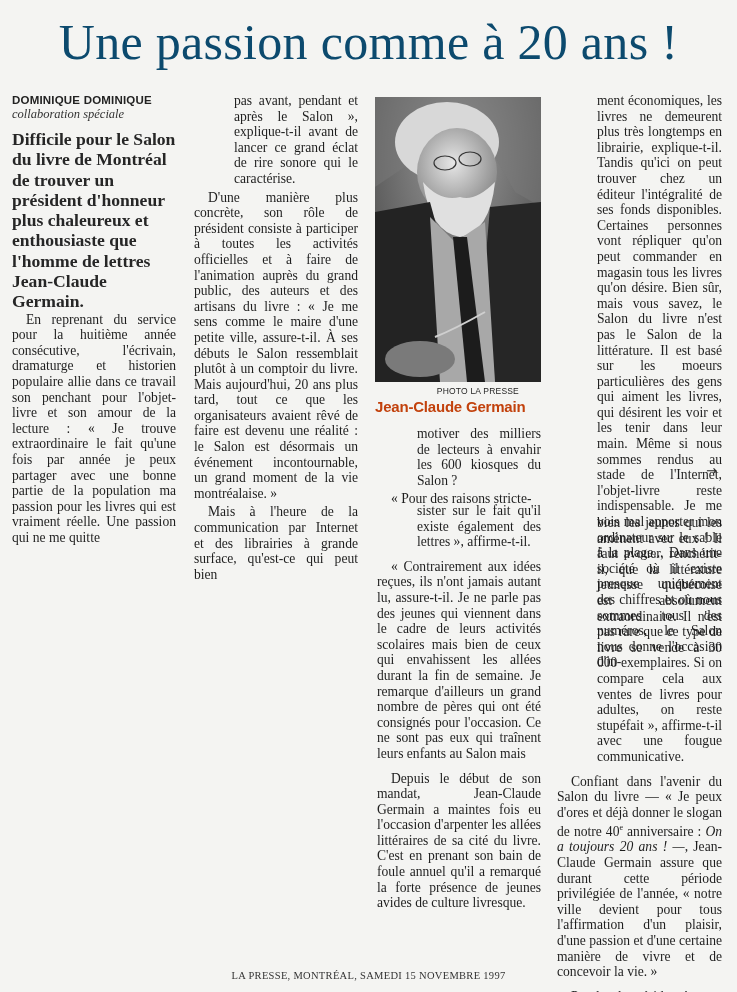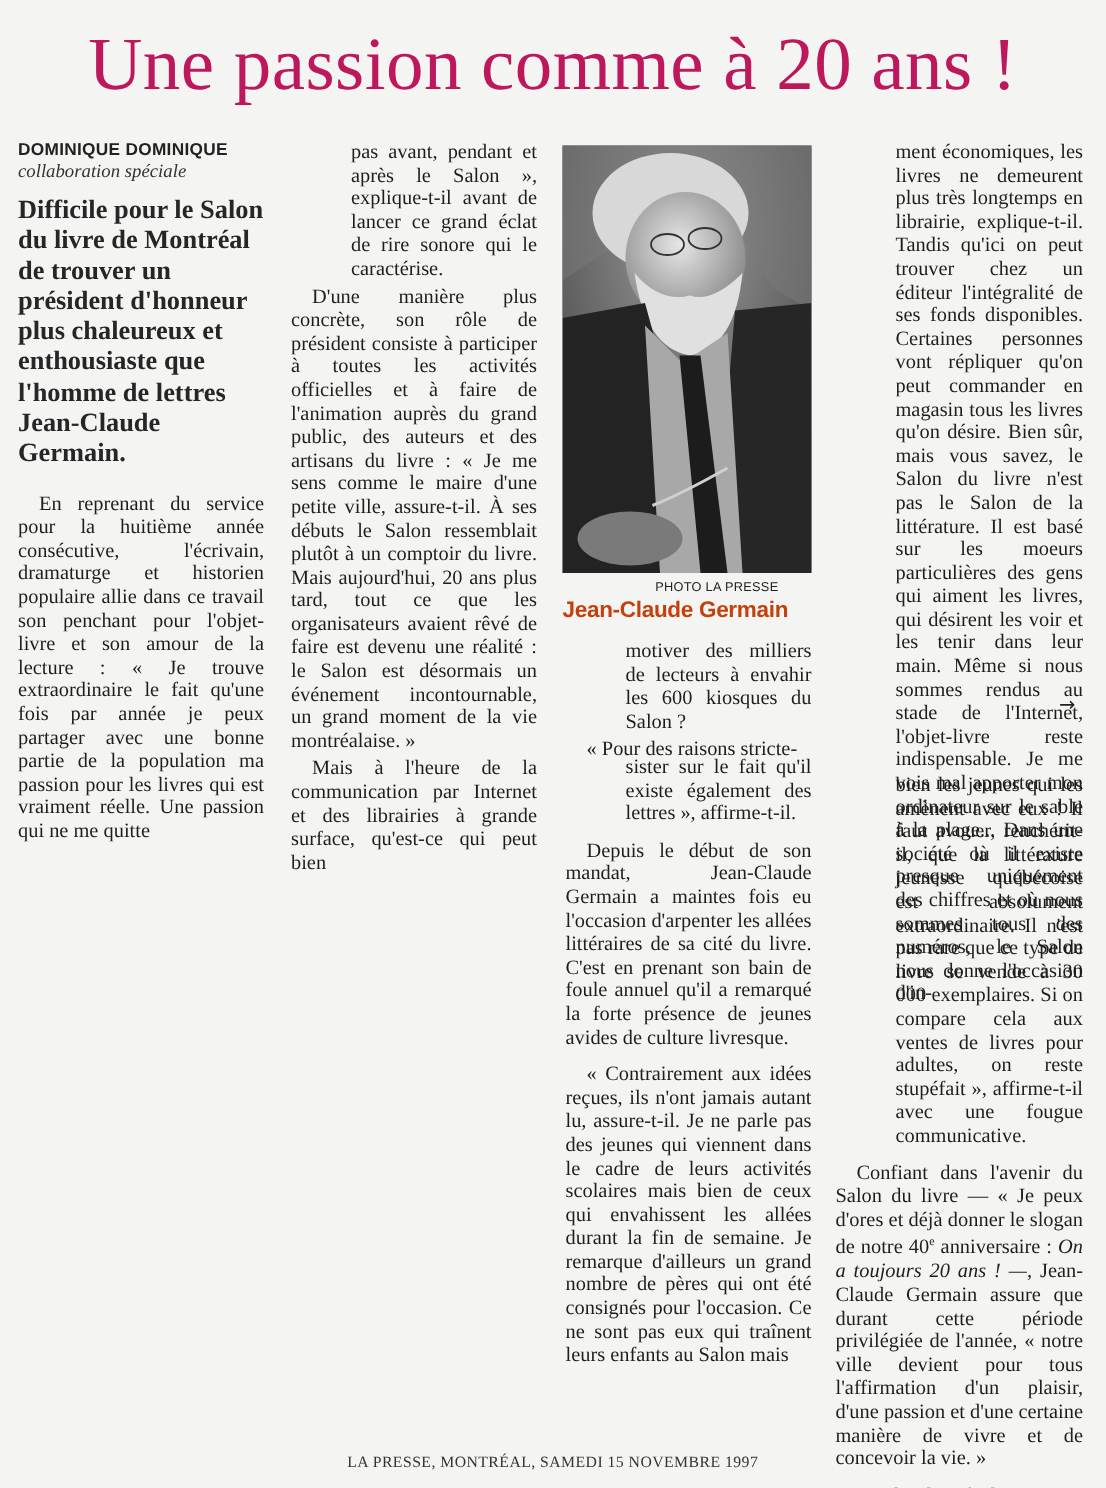--- a/index.html
+++ b/index.html
@@ -4,21 +4,21 @@
 <style>
   html, body { margin: 0; padding: 0; }
   body {
     width: 737px; height: 992px; position: relative; overflow: hidden;
     background: #f4f4f2; color: #1e1e1e;
     font-family: "DejaVu Serif", serif;
   }
   .headline {
     position: absolute; left: 0; top: 14px; width: 737px; text-align: center;
     font-family: "Liberation Serif", serif; font-size: 50px; line-height: 56px;
-    color: #be185d; letter-spacing: 0.3px; margin: 0; font-weight: normal;
+    color: #0c4a6e; letter-spacing: 0.3px; margin: 0; font-weight: normal;
   }
   .col {
     position: absolute; font-family: "Liberation Serif", serif;
     font-size: 13.6px; line-height: 15.6px; text-align: justify;
     color: #1e1e1e;
   }
   .col p { margin: 0; text-indent: 14px; }
   .col p.noindent { text-indent: 0; margin-left: 40px; }
   .col p + p { margin-top: 3px; }
   .col p.gap { margin-top: 9px; }
@@ -26,21 +26,21 @@
     font-family: "Liberation Sans", sans-serif; font-weight: bold;
     font-size: 11.5px; line-height: 14px; letter-spacing: 0.2px; color: #222;
   }
   .collab {
     font-family: "Liberation Serif", serif; font-style: italic;
     font-size: 12.5px; line-height: 14px; color: #333; margin-bottom: 8px;
   }
   .lede {
     font-family: "Liberation Serif", serif; font-weight: bold;
     font-size: 17.6px; line-height: 20.3px; text-align: left;
-    color: #262626; margin-bottom: 16px;
+    color: #262626; 
   }
   .photo {
     position: absolute; left: 375px; top: 97px; width: 166px; height: 285px;
     background: #3a3a3a; overflow: hidden;
   }
   .credit {
     position: absolute; left: 357px; top: 386px; width: 162px; text-align: right;
     font-family: "Liberation Sans", sans-serif; font-size: 8.5px; letter-spacing: 0.2px;
     color: #222;
   }
@@ -121,22 +121,22 @@
   <p>« Pour des raisons stricte-</p>
 </div>
 
 <div class="col" style="left:557px; top:93px; width:165px;">
   <p class="noindent">ment économiques, les livres ne demeurent plus très longtemps en librairie, explique-t-il. Tandis qu'ici on peut trouver chez un éditeur l'intégralité de ses fonds disponibles. Certaines personnes vont répliquer qu'on peut commander en magasin tous les livres qu'on désire. Bien sûr, mais vous savez, le Salon du livre n'est pas le Salon de la littérature. Il est basé sur les moeurs particulières des gens qui aiment les livres, qui désirent les voir et les tenir dans leur main. Même si nous sommes rendus au stade de l'Internet, l'objet-livre reste indispensable. Je me vois mal apporter mon ordinateur sur le sable à la plage... Dans une société où il existe presque uniquement des chiffres et où nous sommes tous des numéros, le Salon nous donne l'occasion d'in-</p>
 </div>
 <div class="arrow">→</div>
 
 <div class="col" style="left:377px; top:503px; width:164px;">
   <p class="noindent">sister sur le fait qu'il existe également des lettres », affirme-t-il.</p>
+  <p class="gap">« Contrairement aux idées reçues, ils n'ont jamais autant lu, assure-t-il. Je ne parle pas des jeunes qui viennent dans le cadre de leurs activités scolaires mais bien de ceux qui envahissent les allées durant la fin de semaine. Je remarque d'ailleurs un grand nombre de pères qui ont été consignés pour l'occasion. Ce ne sont pas eux qui traînent leurs enfants au Salon mais</p>
   <p class="gap">Depuis le début de son mandat, Jean-Claude Germain a maintes fois eu l'occasion d'arpenter les allées littéraires de sa cité du livre. C'est en prenant son bain de foule annuel qu'il a remarqué la forte présence de jeunes avides de culture livresque.</p>
-  <p class="gap">« Contrairement aux idées reçues, ils n'ont jamais autant lu, assure-t-il. Je ne parle pas des jeunes qui viennent dans le cadre de leurs activités scolaires mais bien de ceux qui envahissent les allées durant la fin de semaine. Je remarque d'ailleurs un grand nombre de pères qui ont été consignés pour l'occasion. Ce ne sont pas eux qui traînent leurs enfants au Salon mais</p>
 </div>
 
 <div class="col" style="left:557px; top:515px; width:165px;">
   <p class="noindent">bien les jeunes qui les amènent avec eux ! Il faut avouer, renchérit-il, que la littérature jeunesse québécoise est absolument extraordinaire. Il n'est pas rare que ce type de livre se vende à 30 000 exemplaires. Si on compare cela aux ventes de livres pour adultes, on reste stupéfait », affirme-t-il avec une fougue communicative.</p>
   <p class="gap"><span>Confiant dans l'avenir du Salon du livre — « Je peux d'ores et déjà donner le slogan de notre 40</span><sup style="font-size:8px;">e</sup><span> anniversaire : </span><em>On a toujours 20 ans ! —</em><span>, Jean-Claude Germain assure que durant cette période privilégiée de l'année, « notre ville devient pour tous l'affirmation d'un plaisir, d'une passion et d'une certaine manière de vivre et de concevoir la vie. »</span></p>
   <p class="gap">Paroles de président !</p>
 </div>
 
 <div class="footer">LA PRESSE, MONTRÉAL, SAMEDI 15 NOVEMBRE 1997</div>
 

